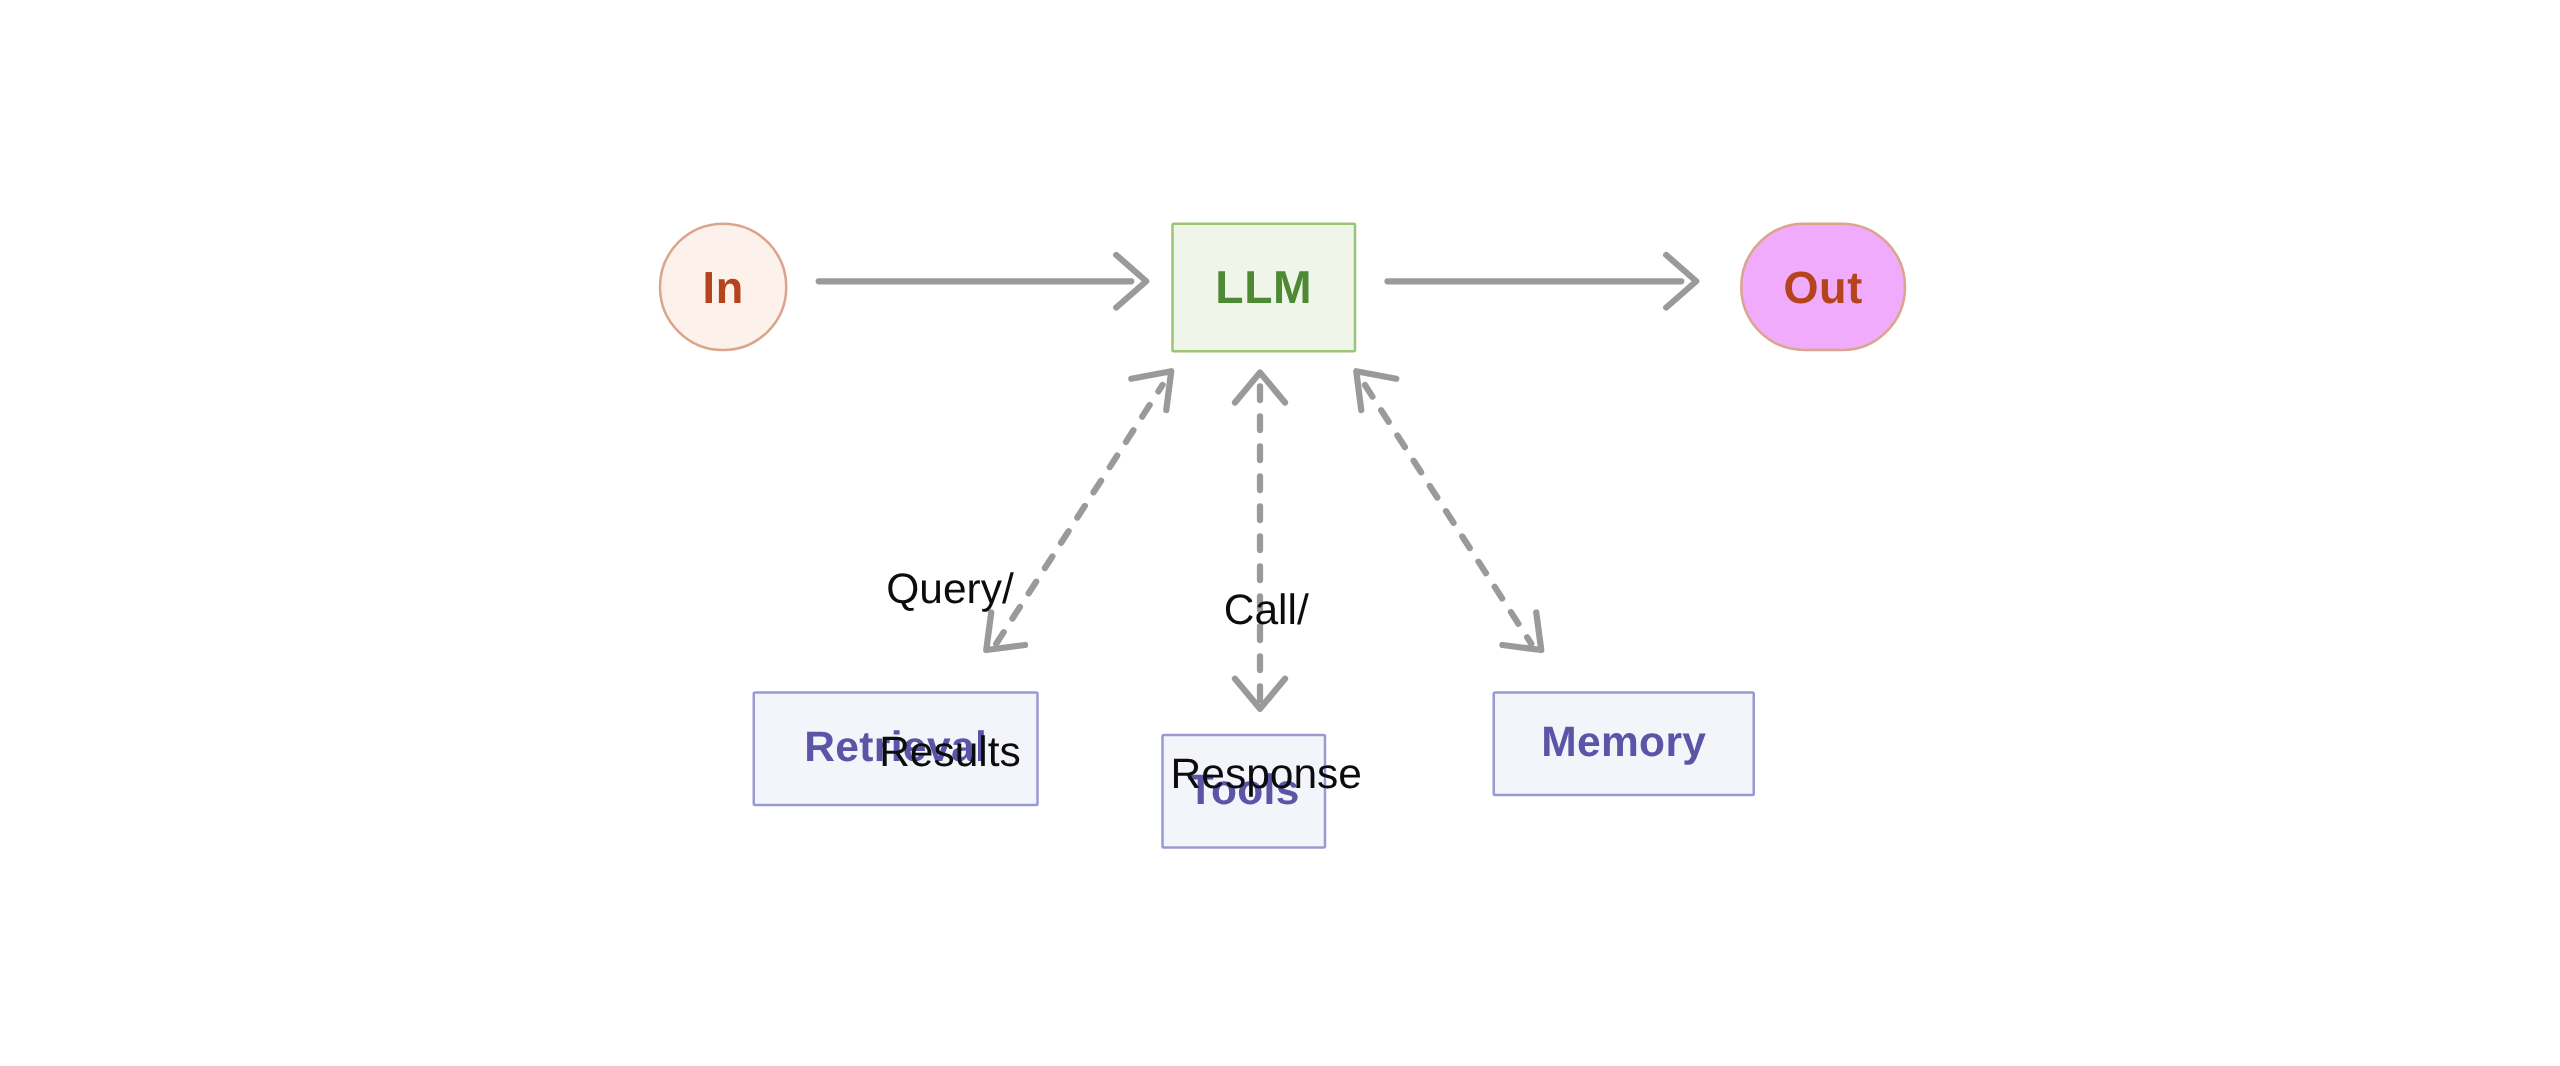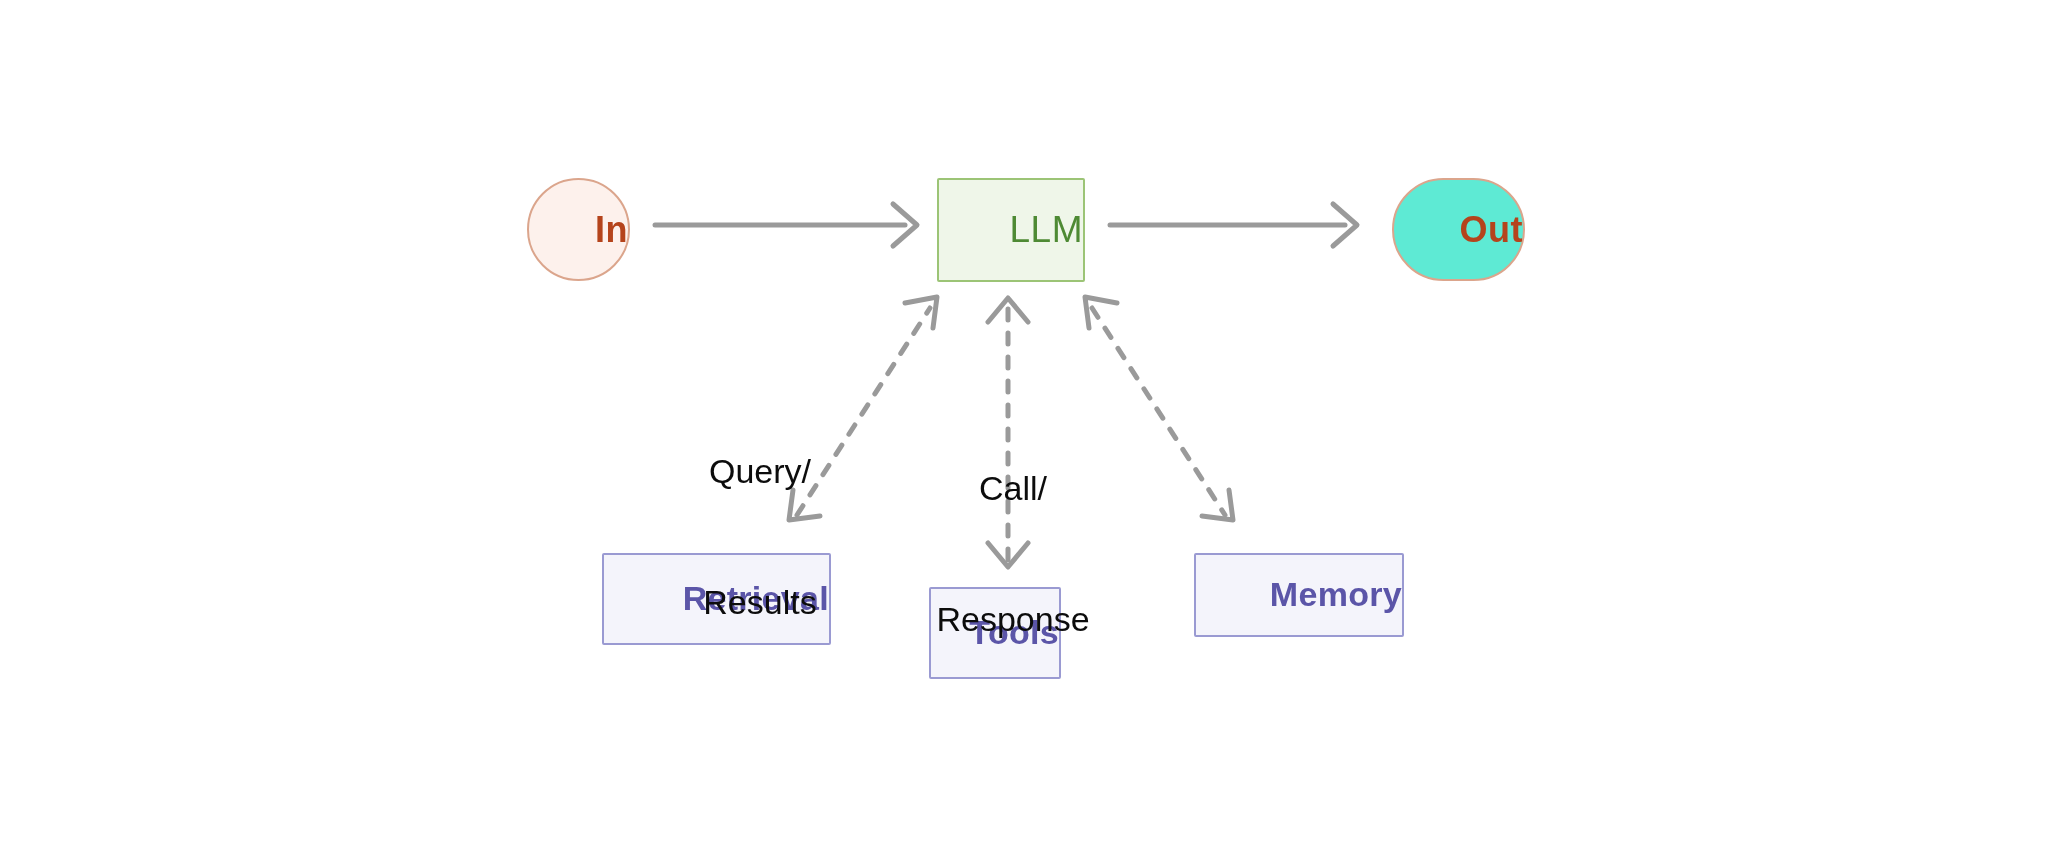--- a/index.html
+++ b/index.html
@@ -24,21 +24,21 @@
     top: 0;
     width: 2048px;
     height: 853px;
     pointer-events: none;
   }
 
   .node {
     position: absolute;
     display: flex;
     align-items: center;
-    justify-content: flex-end;
+    justify-content: center;
     box-sizing: border-box;
     text-align: center;
     line-height: 1.05;
   }
 
   
   #node-in {
     left: 527px;
     top: 178px;
     width: 103px;
@@ -60,31 +60,31 @@
     top: 178px;
     width: 148px;
     height: 104px;
     background: #eff6e9;
     border: 2px solid #9cc476;
     border-radius: 2px;
   }
   #node-llm .node-label {
     color: #4e8a34;
     font-size: 37px;
-    font-weight: normal;
+    font-weight: bold;
     letter-spacing: 0.5px;
   }
 
   
   #node-out {
     left: 1392px;
     top: 178px;
     width: 133px;
     height: 103px;
-    background: #5eead4;
+    background: #f0abfc;
     border: 2px solid #dba58c;
     border-radius: 52px;
   }
   #node-out .node-label {
     color: #b5441c;
     font-size: 36px;
     font-weight: bold;
     letter-spacing: 0.5px;
   }
 

